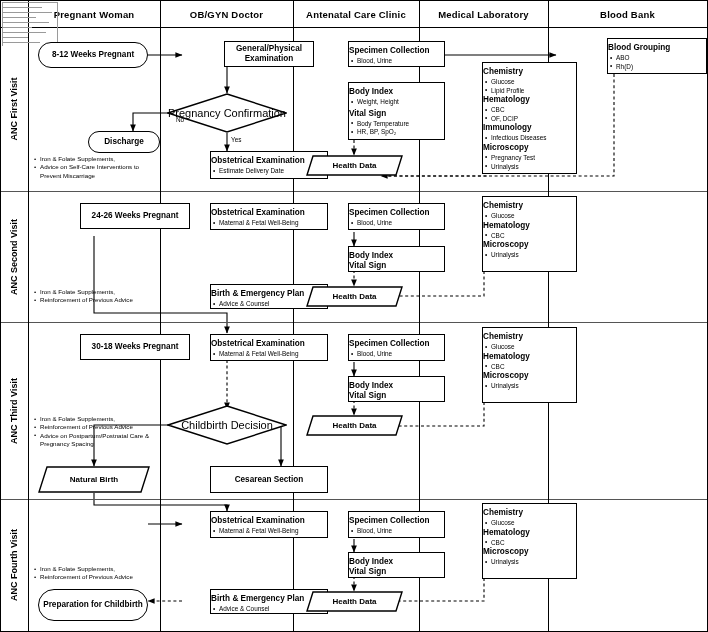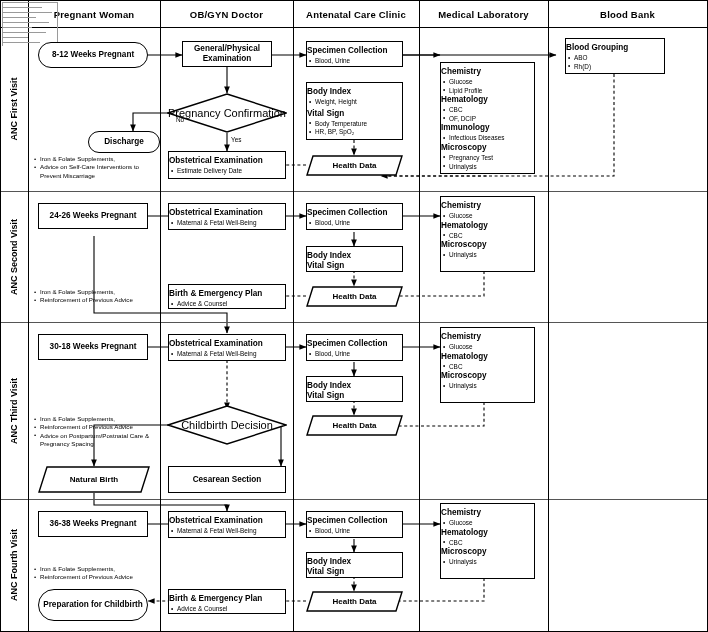--- a/index.html
+++ b/index.html
@@ -11,21 +11,21 @@
   .hline{position:absolute;height:1px;background:#000;left:0;width:708px;}
   .hline.light{background:#555;}
 
   .colhdr{position:absolute;top:0;height:28px;display:flex;align-items:center;justify-content:center;
           font-size:9.5px;font-weight:bold;letter-spacing:.2px;}
   .rowhdr{position:absolute;left:0;width:28px;display:flex;align-items:center;justify-content:center;}
   .rowhdr span{display:block;transform:rotate(-90deg);white-space:nowrap;font-size:9px;font-weight:bold;}
 
   
   .node{position:absolute;box-sizing:border-box;border:1.4px solid #000;background:#fff;}
-  .rect{border-radius:0;}
+  .rect{border-radius:0;margin-left:42px;}
   .title{font-size:8.2px;font-weight:bold;line-height:10px;}
   .pad{padding:4px 0;}
   .ctr{display:flex;align-items:center;justify-content:center;text-align:center;}
 
   ul.b{margin:1px 0 0 0;padding-left:8px;list-style:none;}
   ul.b li{position:relative;font-size:6.4px;line-height:8.6px;}
   ul.b li:before{content:"\2022";position:absolute;left:-6px;top:-0.5px;font-size:6.4px;}
 
   
   .stadium{border-radius:999px;}
@@ -391,23 +391,20 @@
   </div>
 
   <div class="note" style="left:34px;top:415px;width:126px;">
     <ul>
       <li>Iron &amp; Folate Supplements,</li>
       <li>Reinforcement of Previous Advice</li>
       <li>Advice on Postpartum/Postnatal Care &amp; Pregnancy Spacing</li>
     </ul>
   </div>
 
-  <div class="node rect ctr" style="left:38px;top:511px;width:110px;height:26px;">
-    <div class="title">36-38 Weeks Pregnant</div>
-  </div>
 
   <div class="node rect pad" style="left:168px;top:511px;width:118px;height:27px;">
     <div class="title">Obstetrical Examination</div>
     <ul class="b">
         <li>Maternal &amp; Fetal Well-Being</li>
       </ul>
   </div>
 
   <div class="node rect pad" style="left:306px;top:511px;width:97px;height:27px;">
     <div class="title">Specimen Collection</div>

